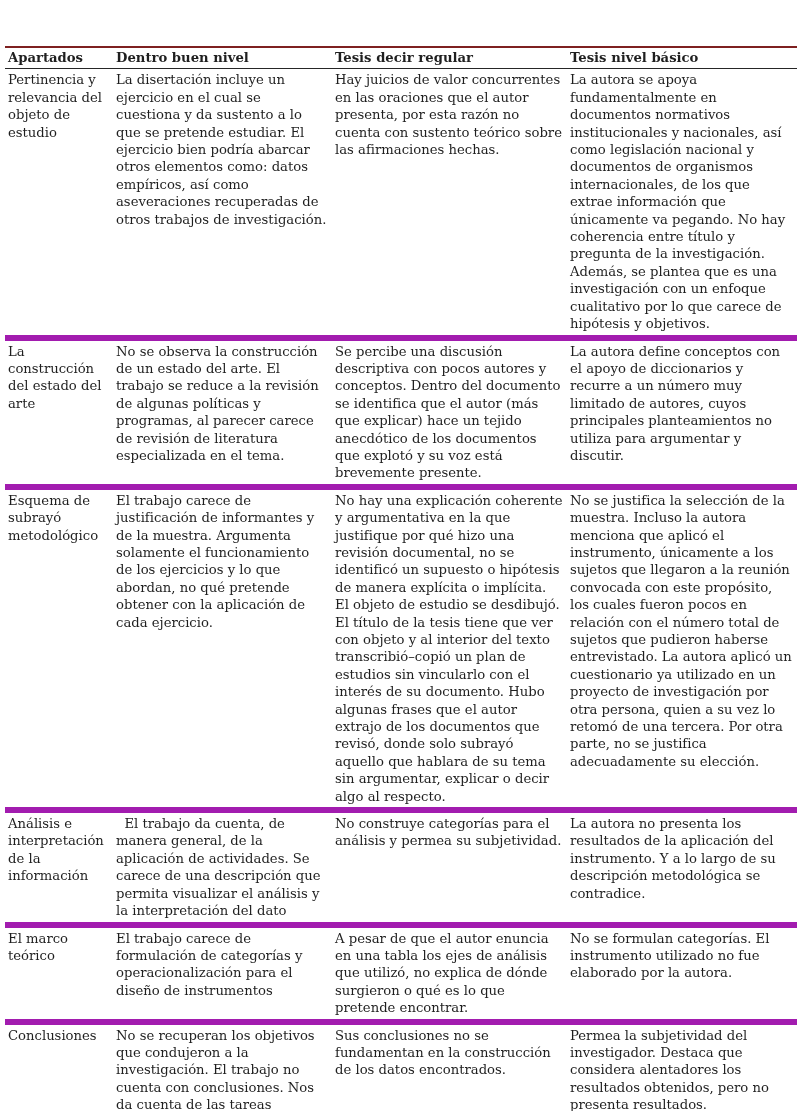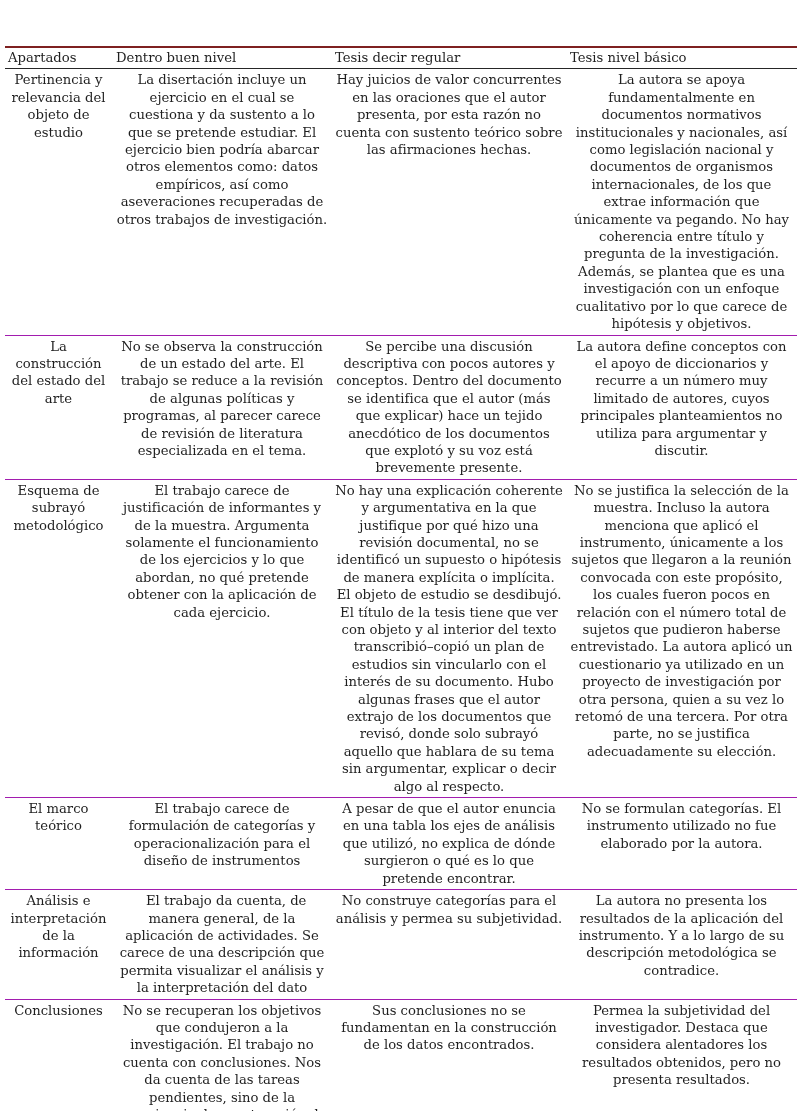--- a/index.html
+++ b/index.html
@@ -26,36 +26,35 @@
     border-bottom: 2px solid #6e1c1c;
     font-size: 13.2px;
     line-height: 17.4px;
   }
   table.rubric col.c-apartados { width: 108px; }
   table.rubric col.c-buen      { width: 219px; }
   table.rubric col.c-regular   { width: 235px; }
   table.rubric col.c-basico    { width: 230px; }
 
   table.rubric th {
-    font-weight: normal;
+    font-weight: bold;
     text-align: left;
     vertical-align: top;
     padding: 1px 4px 2px 3px;
     border-bottom: 1px solid #262626;
     height: 17px;
     overflow: hidden;
   }
   table.rubric td {
     vertical-align: top;
     padding: 2px 4px 2px 3px;
     white-space: pre-wrap;
-    text-align: center;
   }
   table.rubric tbody tr + tr td {
-    border-top: 1px solid #a21caf;
+    border-top: 6px solid #a21caf;
   }
 </style>
 </head>
 <body>
 
 <div class="page">
   <table class="rubric">
     <colgroup>
       <col class="c-apartados">
       <col class="c-buen">
@@ -83,30 +82,30 @@
         <td>Se percibe una discusión descriptiva con pocos autores y conceptos. Dentro del documento se identifica que el autor (más que explicar) hace un tejido anecdótico de los documentos que explotó y su voz está brevemente presente.</td>
         <td>La autora define conceptos con el apoyo de diccionarios y recurre a un número muy limitado de autores, cuyos principales planteamientos no utiliza para argumentar y discutir.</td>
       </tr>
       <tr>
         <td>Esquema de subrayó metodológico</td>
         <td>El trabajo carece de justificación de informantes y de la muestra. Argumenta solamente el funcionamiento de los ejercicios y lo que abordan, no qué pretende obtener con la aplicación de cada ejercicio.</td>
         <td>No hay una explicación coherente y argumentativa en la que justifique por qué hizo una revisión documental, no se identificó un supuesto o hipótesis de manera explícita o implícita. El objeto de estudio se desdibujó. El título de la tesis tiene que ver con objeto y al interior del texto transcribió–copió un plan de estudios sin vincularlo con el interés de su documento. Hubo algunas frases que el autor extrajo de los documentos que revisó, donde solo subrayó aquello que hablara de su tema sin argumentar, explicar o decir algo al respecto.</td>
         <td>No se justifica la selección de la muestra. Incluso la autora menciona que aplicó el instrumento, únicamente a los sujetos que llegaron a la reunión convocada con este propósito, los cuales fueron pocos en relación con el número total de sujetos que pudieron haberse entrevistado. La autora aplicó un cuestionario ya utilizado en un proyecto de investigación por otra persona, quien a su vez lo retomó de una tercera. Por otra parte, no se justifica adecuadamente su elección.</td>
       </tr>
       <tr>
+        <td>Análisis e interpretación de la información</td>
+        <td>  El trabajo da cuenta, de manera general, de la aplicación de actividades. Se carece de una descripción que permita visualizar el análisis y la interpretación del dato</td>
+        <td>No construye categorías para el análisis y permea su subjetividad.</td>
+        <td>La autora no presenta los resultados de la aplicación del instrumento. Y a lo largo de su descripción metodológica se contradice.</td>
+      </tr>
+      <tr>
         <td>El marco teórico</td>
         <td>El trabajo carece de formulación de categorías y operacionalización para el diseño de instrumentos</td>
         <td>A pesar de que el autor enuncia en una tabla los ejes de análisis que utilizó, no explica de dónde surgieron o qué es lo que pretende encontrar.</td>
         <td>No se formulan categorías. El instrumento utilizado no fue elaborado por la autora.</td>
-      </tr>
-      <tr>
-        <td>Análisis e interpretación de la información</td>
-        <td>  El trabajo da cuenta, de manera general, de la aplicación de actividades. Se carece de una descripción que permita visualizar el análisis y la interpretación del dato</td>
-        <td>No construye categorías para el análisis y permea su subjetividad.</td>
-        <td>La autora no presenta los resultados de la aplicación del instrumento. Y a lo largo de su descripción metodológica se contradice.</td>
       </tr>
       <tr>
         <td>Conclusiones</td>
         <td>No se recuperan los objetivos que condujeron a la investigación. El trabajo no cuenta con conclusiones. Nos da cuenta de las tareas pendientes, sino de la experiencia de construcción de la propuesta metodológica y hace comentarios finales.</td>
         <td>Sus conclusiones no se fundamentan en la construcción de los datos encontrados.</td>
         <td>Permea la subjetividad del investigador. Destaca que considera alentadores los resultados obtenidos, pero no presenta resultados.</td>
       </tr>
     </tbody>
   </table>
 </div>

